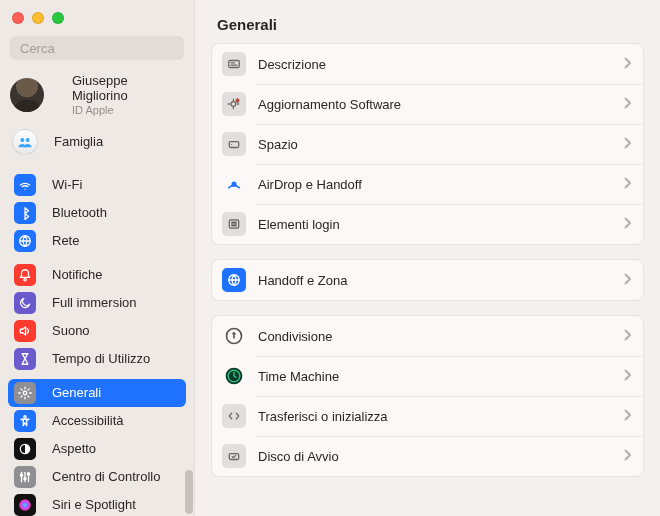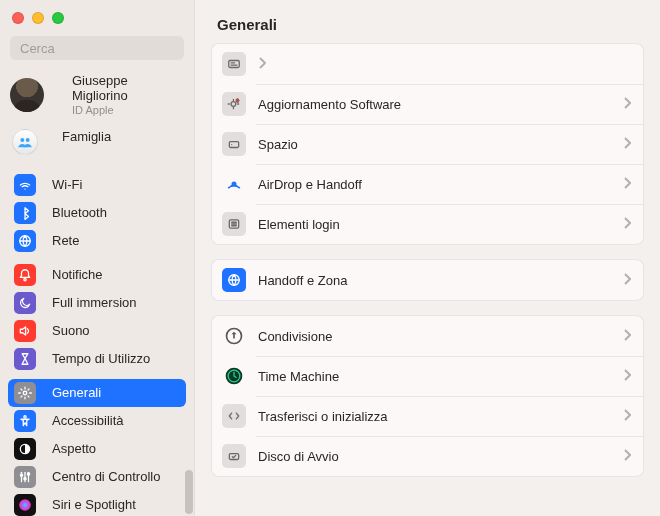--- a/index.html
+++ b/index.html
@@ -59,21 +59,21 @@
     position: relative; overflow: hidden; flex-shrink:0;
   }
   .avatar::after{
     content:""; position:absolute; bottom:-6px; left:4px; right:4px; height:18px;
     background:#2b2622; border-radius:10px 10px 0 0;
   }
   .user-text { display:flex; flex-direction:column; line-height:1.15;}
   .user-name { font-size: 13px; color:#2a2625;}
   .user-sub { font-size: 11px; color:#938e8b;}
   .family-row{
-    display:flex; align-items:flex-start; gap:24px;
+    display:flex; align-items:center; gap:16px;
     padding: 4px 10px 10px 12px;
   }
   .sb-list{
     flex:1;
     overflow:hidden;
     padding: 0 8px 0 8px;
   }
   .section{ padding-top:6px;}
   .sb-item{
     display:flex; align-items:center; gap:16px;
@@ -317,20 +317,21 @@
   <div id="groups">
       <div class="group">
         <div class="row">
           <div class="r-icon grey">
             <svg width="14" height="14" viewBox="0 0 24 24" fill="none" stroke="#6b6967" stroke-width="2.2" stroke-linecap="round" stroke-linejoin="round">
               <rect x="3" y="6" width="18" height="12" rx="2"></rect>
               <line x1="7" y1="10" x2="13" y2="10"></line>
               <line x1="7" y1="14" x2="17" y2="14"></line>
             </svg>
           </div>
+          <span class="r-label">Descrizione</span>
           <span class="chev"><svg width="8" height="12" viewBox="0 0 8 12" fill="none" stroke="#b4afac" stroke-width="2">
               <path d="M2 1l5 5-5 5"></path>
             </svg></span>
         </div>
         <div class="row">
           <div class="r-icon grey">
             <svg width="14" height="14" viewBox="0 0 24 24" fill="none" stroke="#6b6967" stroke-width="2.2" stroke-linecap="round" stroke-linejoin="round">
               <circle cx="11" cy="12" r="4"></circle>
               <path d="M11 4v2M11 18v2M4 12H2M20 12h-2"></path>
               <circle cx="18" cy="6" r="3.5" fill="#ff3b30" stroke="none"></circle>

